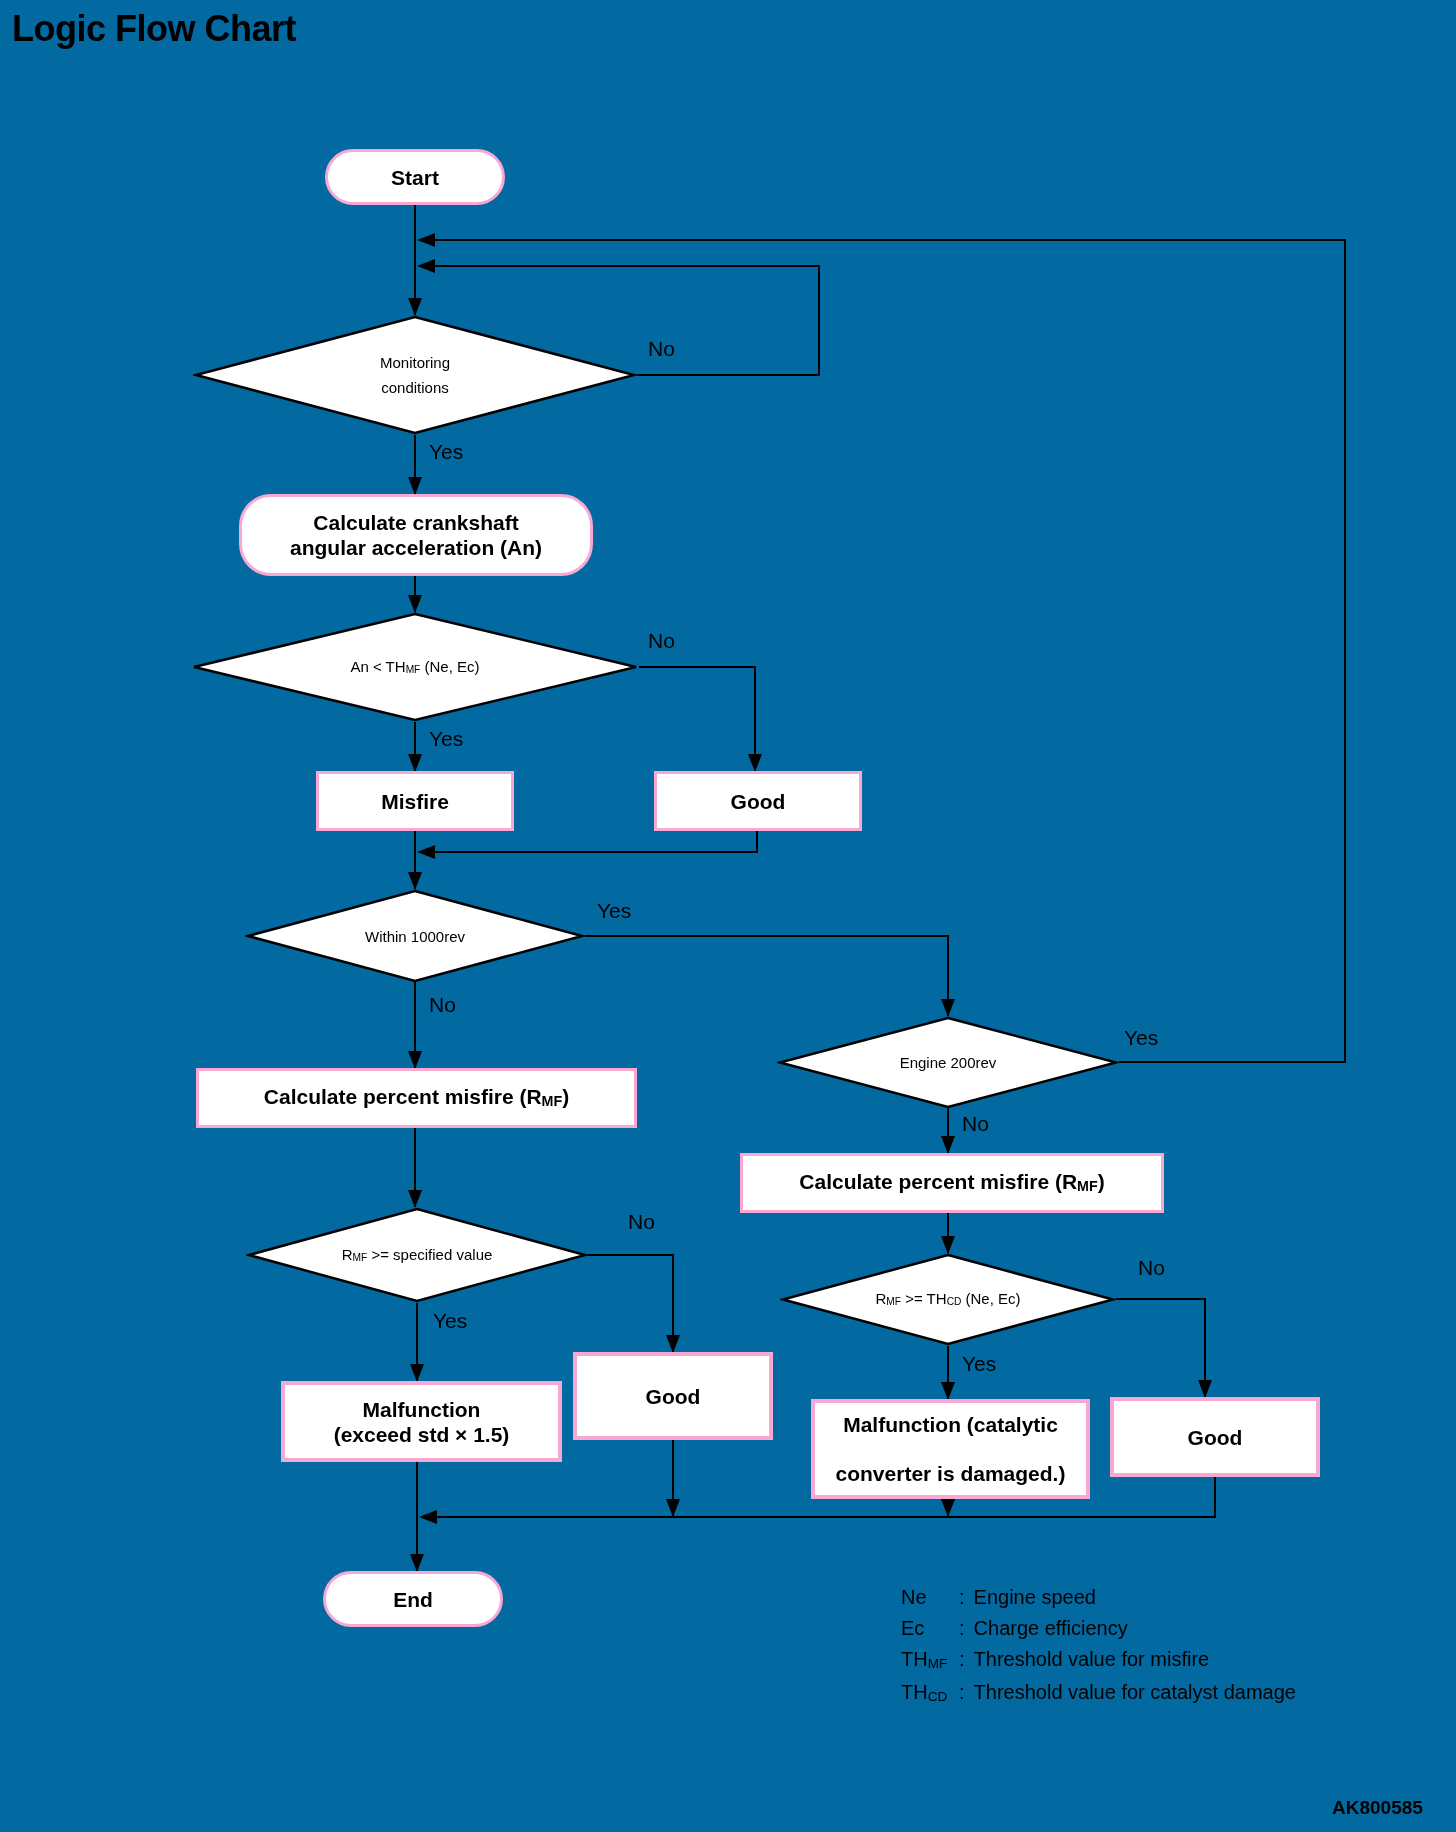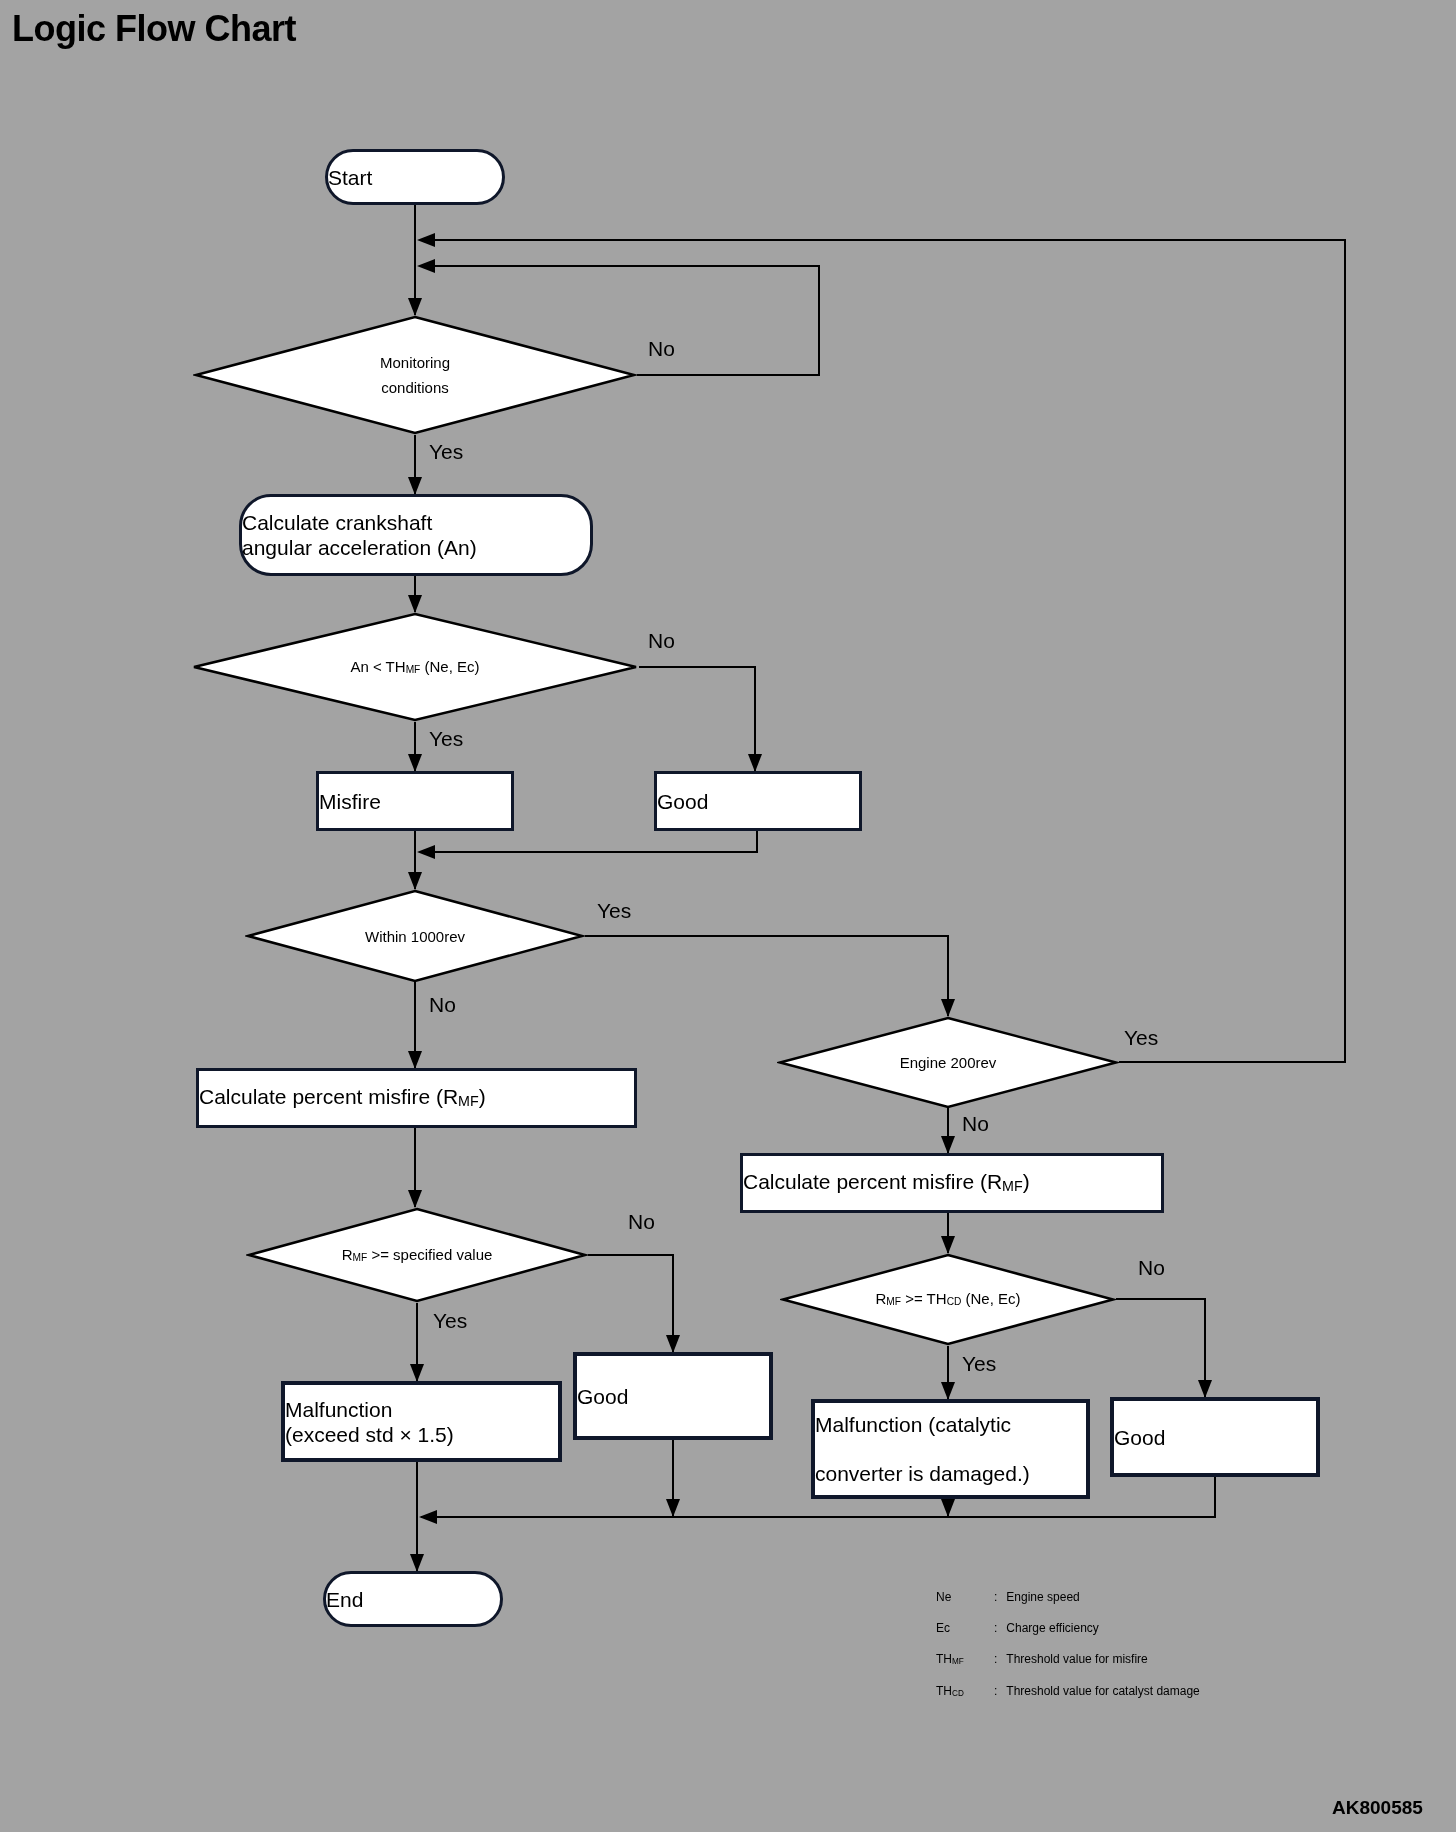--- a/index.html
+++ b/index.html
@@ -1,31 +1,31 @@
 <!DOCTYPE html>
 <html><head>
 <meta charset="utf-8">
 <style>
   html,body { margin:0; padding:0; background:#ffffff; }
   body { font-family:"Liberation Sans", sans-serif; color:#000; }
-  .canvas { position:relative; width:1456px; height:1832px; background:#a3a3a3; overflow:hidden; }
+  .canvas { position:relative; width:1456px; height:1832px; background:#0369a1; overflow:hidden; }
   .title { position:absolute; left:12px; top:8px; font-size:36px; font-weight:bold; letter-spacing:-0.5px; }
   .connectors { position:absolute; left:0; top:0; }
-  .box { position:absolute; background:#fff; border:3px solid #0f172a; box-sizing:border-box;
-         display:flex; flex-direction:column; align-items:flex-start; justify-content:center;
-         text-align:center; font-size:21px; line-height:25px; }
+  .box { position:absolute; background:#fff; border:3px solid #f9a8d4; box-sizing:border-box;
+         display:flex; flex-direction:column; align-items:center; justify-content:center;
+         text-align:center; font-size:21px; line-height:25px;font-weight:bold; }
   .heavy { border-width:4px; }
   .pill { border-radius:30px; }
   .diamond { position:absolute; }
   .diamond svg { position:absolute; left:0; top:0; }
   .dlabel { position:absolute; left:0; top:0; right:0; bottom:0; display:flex; flex-direction:column;
             align-items:center; justify-content:center; text-align:center; font-size:15px; line-height:25px; }
   .elabel { position:absolute; font-size:21px; }
   sub { font-size:0.68em; vertical-align:baseline; position:relative; top:0.12em; }
-  .legend { position:absolute; left:936px; top:1582px; font-size:12px; }
+  .legend { position:absolute; left:901px; top:1582px; font-size:20px; }
   .legend .lrow { display:flex; line-height:31px; }
   .legend .term { width:58px; }
   .legend .colon { margin-right:9px; }
   .figcode { position:absolute; left:1332px; top:1797px; font-size:19px; font-weight:bold; }
 </style>
 </head>
 <body>
 
 <div class="canvas">
 

